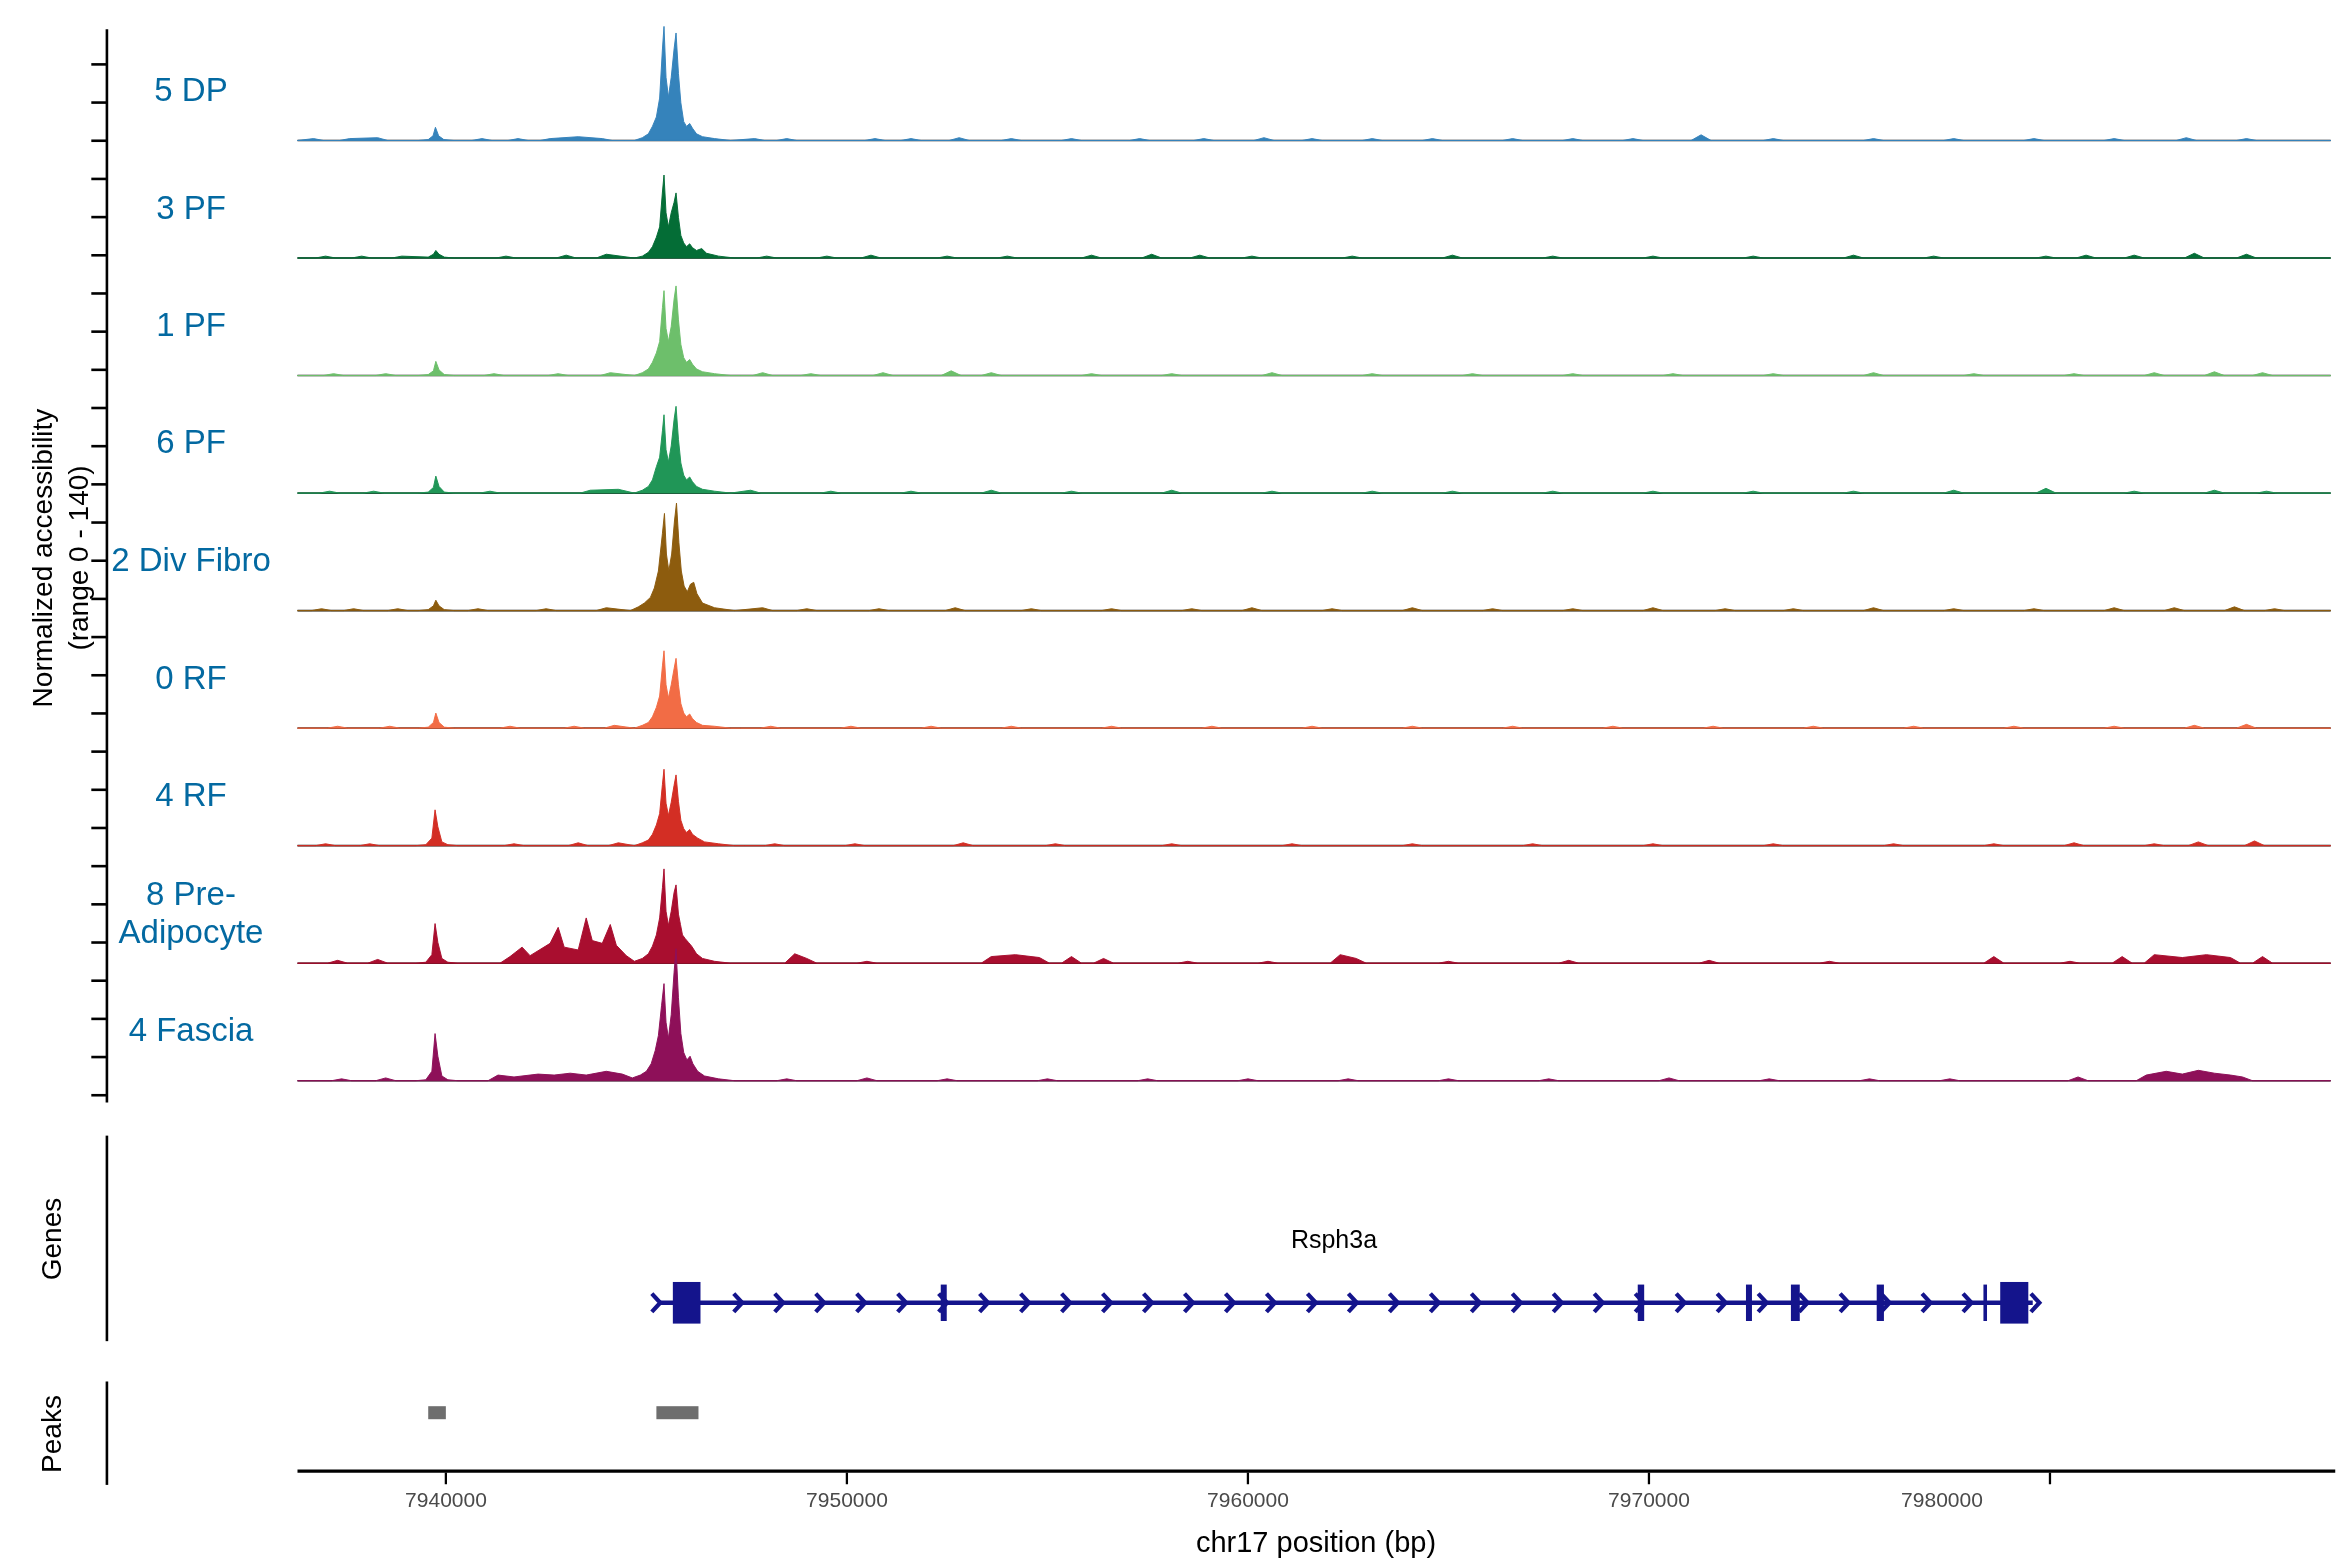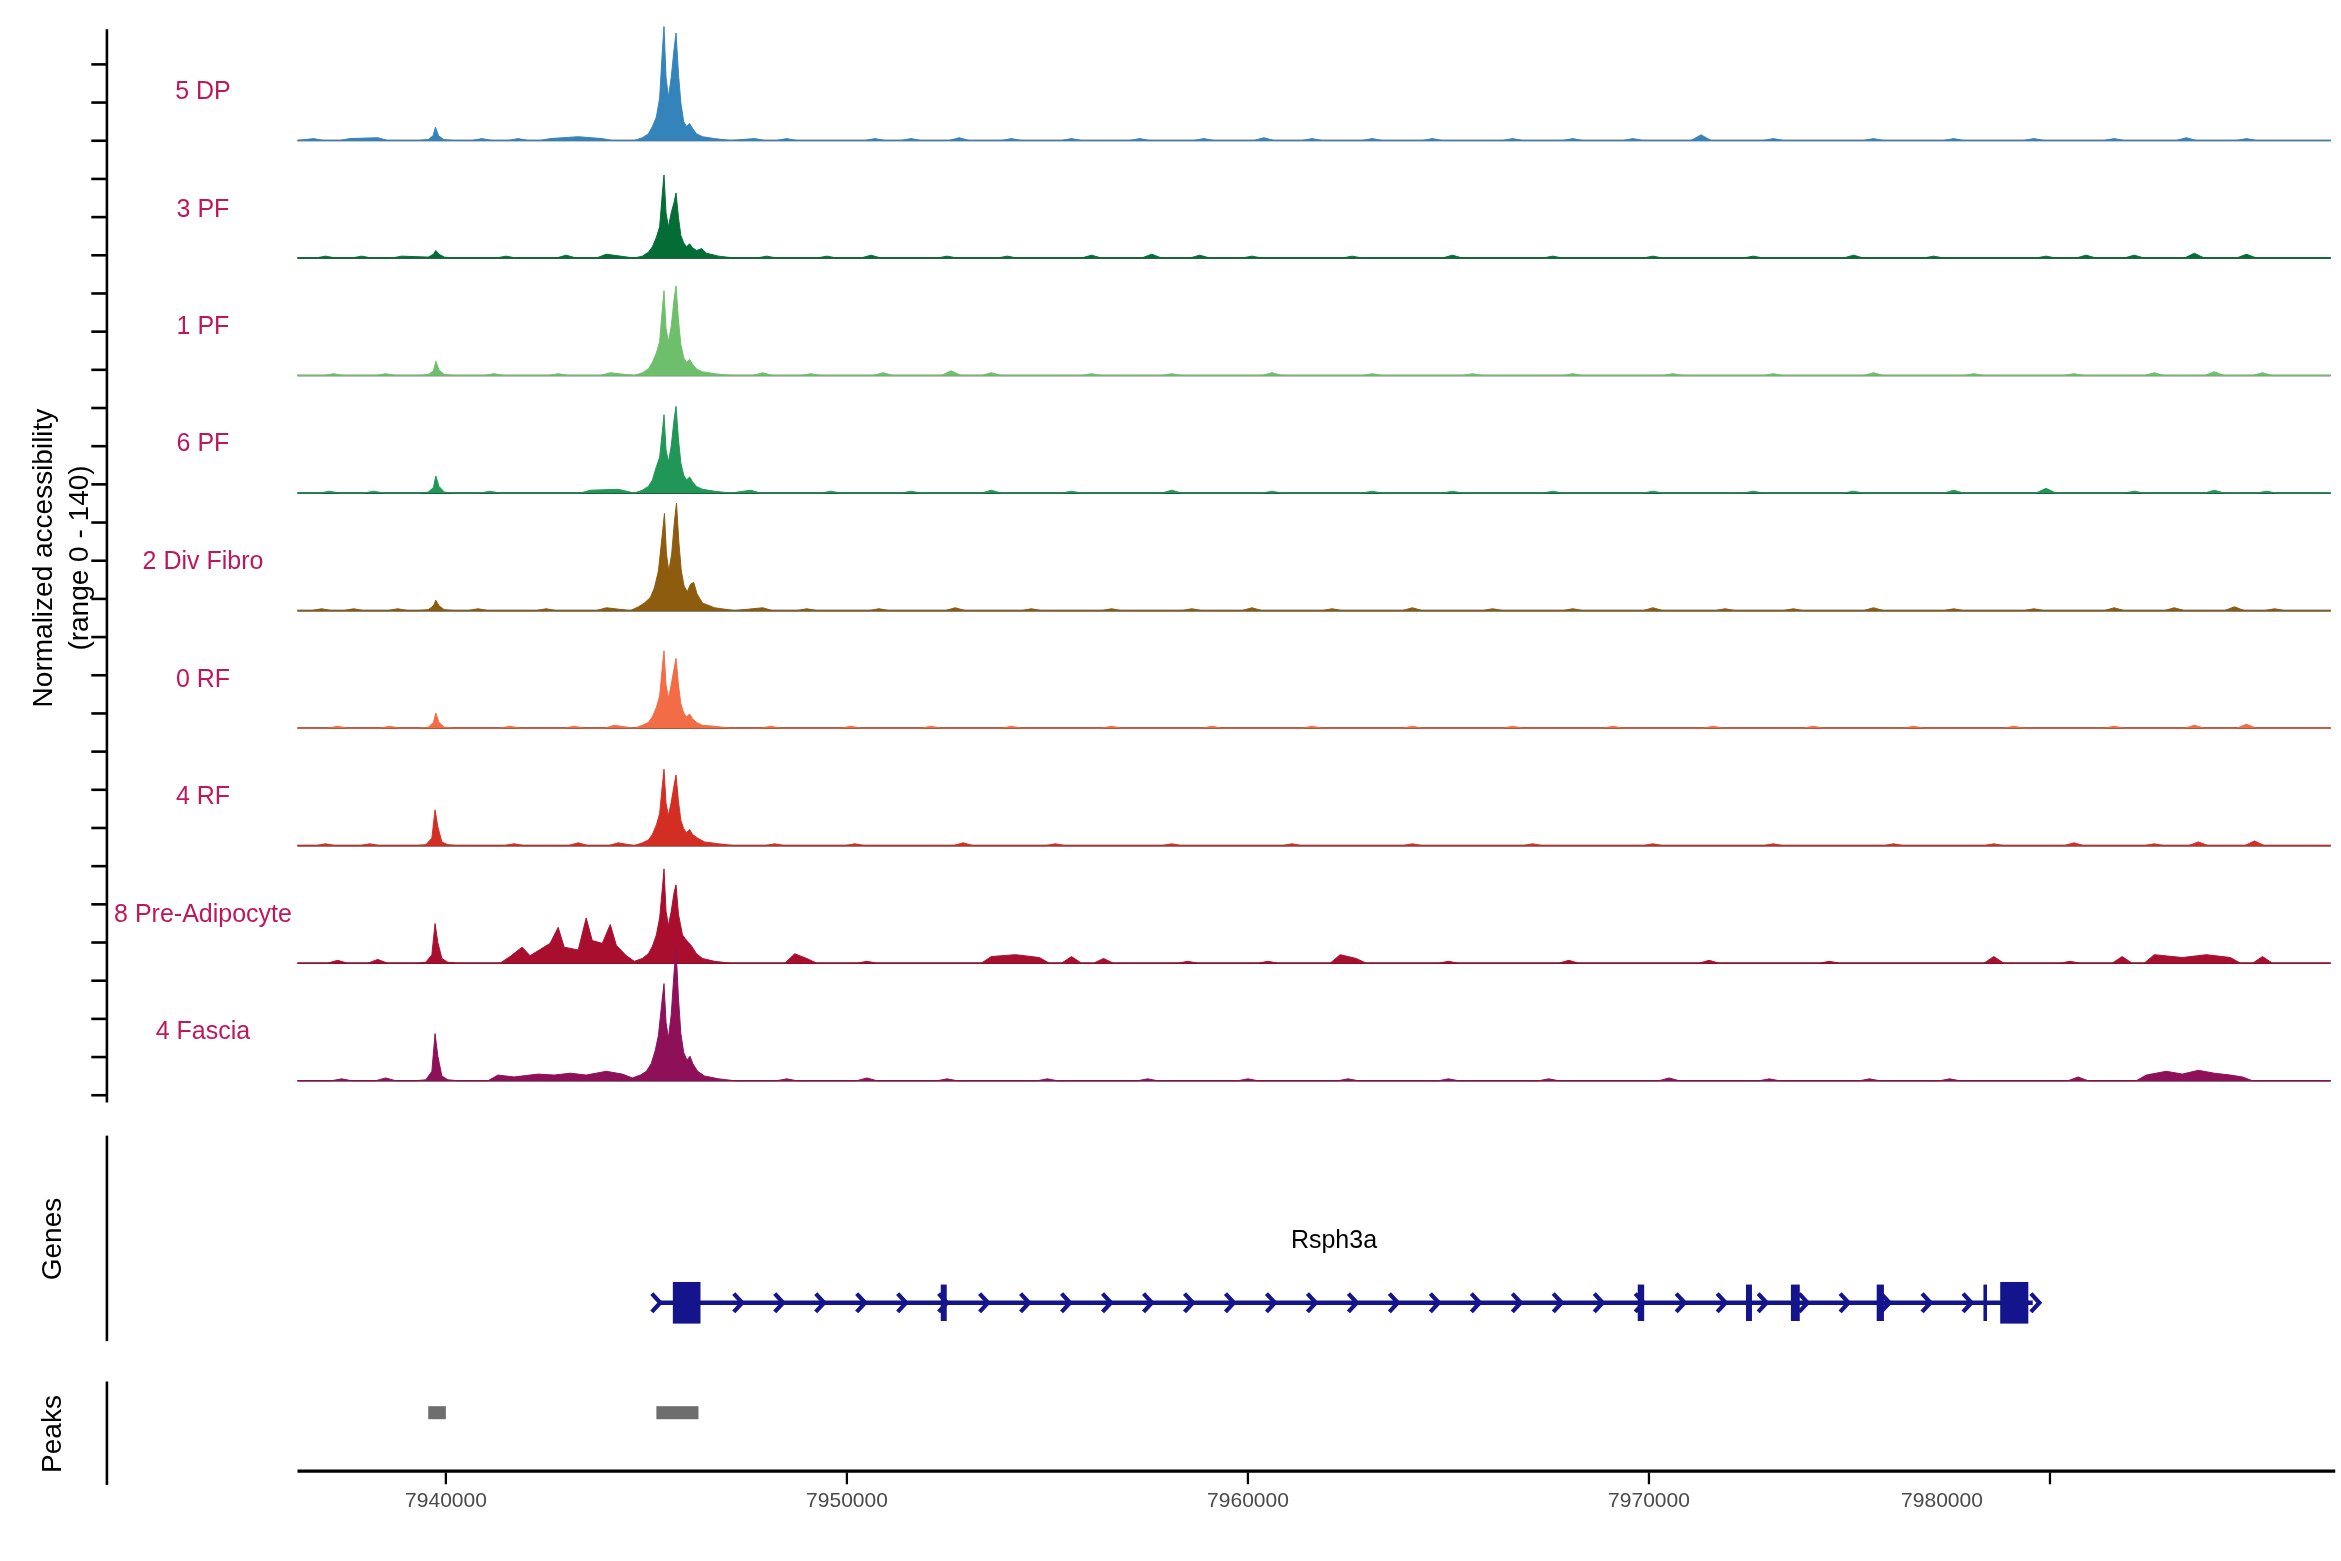--- a/index.html
+++ b/index.html
@@ -3,22 +3,22 @@
 <meta charset="utf-8">
 <style>
   html,body{margin:0;padding:0;background:#fff;}
   .fig{position:relative;width:2342px;height:1561px;background:#ffffff;
        font-family:"Liberation Sans",sans-serif;color:#000;overflow:hidden;}
   #plot-svg{position:absolute;left:0;top:0;}
   .ylab{position:absolute;white-space:nowrap;font-size:28px;
         transform:translate(-50%,-50%) rotate(-90deg);color:#000;}
   .seclab{position:absolute;left:52px;white-space:nowrap;font-size:28px;
         transform:translate(-50%,-50%) rotate(-90deg);color:#000;}
-  .tlab{position:absolute;left:91px;width:224px;text-align:center;font-size:25px;
-        transform:translateY(-50%);color:#be185d;}
+  .tlab{position:absolute;left:79px;width:224px;text-align:center;font-size:33px;
+        transform:translateY(-50%);color:#0369a1;}
   .genename{position:absolute;left:1204px;top:1239px;width:260px;text-align:center;
         font-size:25px;transform:translateY(-50%);color:#000000;}
   .xtick{position:absolute;top:1488px;width:260px;text-align:center;font-size:21px;
         color:#4a4a4a;}
   .xtitle{position:absolute;left:1056px;top:1526px;width:520px;text-align:center;
         font-size:29px;color:#000;}
 </style>
 </head>
 <body>
 
@@ -143,14 +143,15 @@
   <div class="seclab" style="top:1434px">Peaks</div>
 
   <div class="genename">Rsph3a</div>
 
   <div class="xtick" style="left:316px">7940000</div>
   <div class="xtick" style="left:717px">7950000</div>
   <div class="xtick" style="left:1118px">7960000</div>
   <div class="xtick" style="left:1519px">7970000</div>
   <div class="xtick" style="left:1812px">7980000</div>
 
+  <div class="xtitle">chr17 position (bp)</div>
 </div>
 
 
 </body></html>

